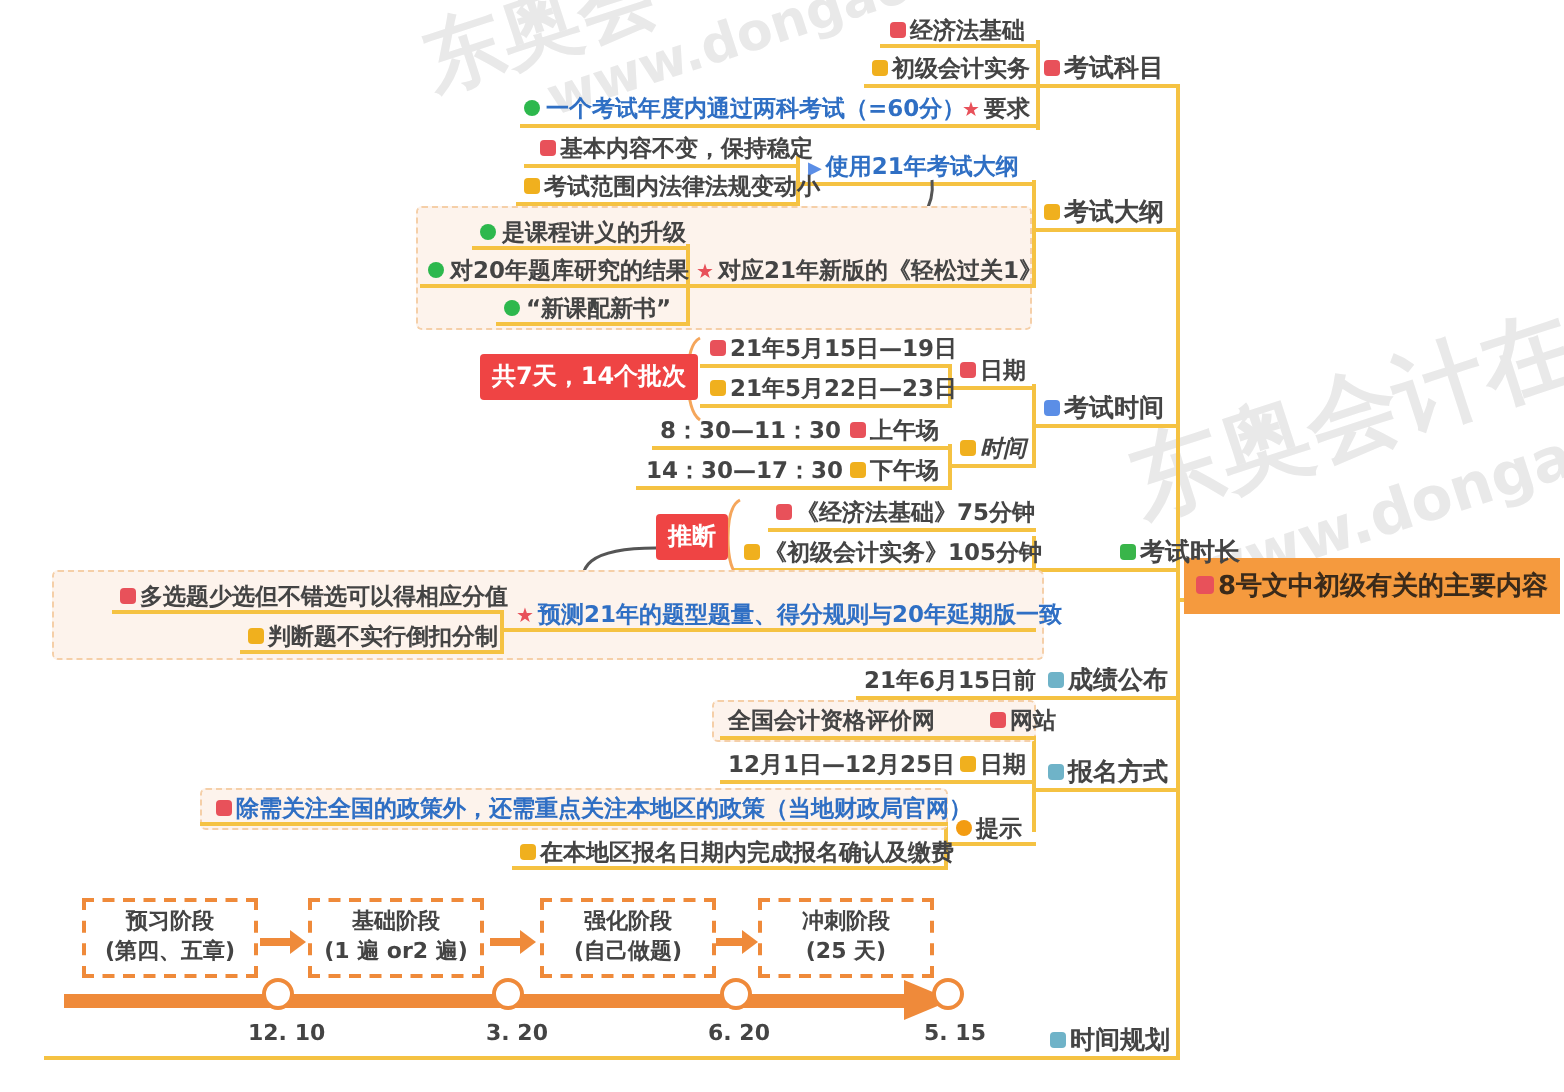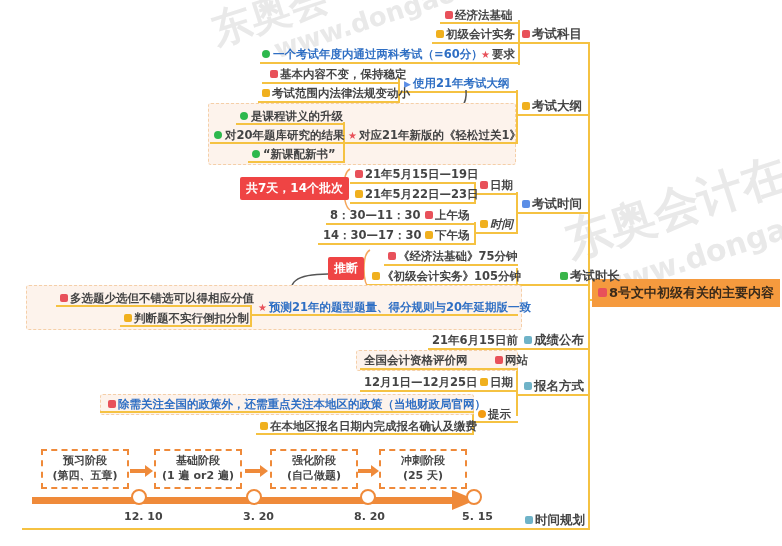--- a/index.html
+++ b/index.html
@@ -181,14 +181,14 @@
   </div>
 
 <div class="tl"></div>
 <div class="tlhead"></div>
 <div class="circ" style="left:131px;top:489px;"></div>
 <div class="circ" style="left:246px;top:489px;"></div>
 <div class="circ" style="left:360px;top:489px;"></div>
 <div class="circ" style="left:466px;top:489px;"></div>
 <div class="date" style="left:124px;top:510px;">12. 10</div>
 <div class="date" style="left:243px;top:510px;text-align:center;">3. 20</div>
-<div class="date" style="left:354px;top:510px;">8. 20</div>
+<div class="date" style="left:354px;top:510px;">6. 20</div>
 <div class="date" style="left:462px;top:510px;">5. 15</div>
 
 </body></html>

